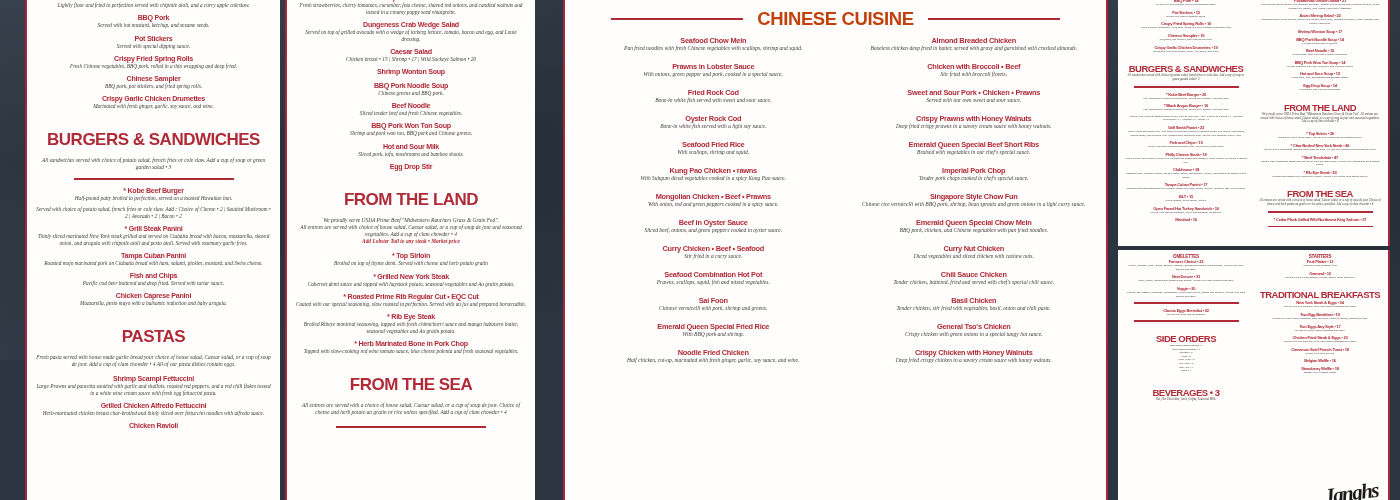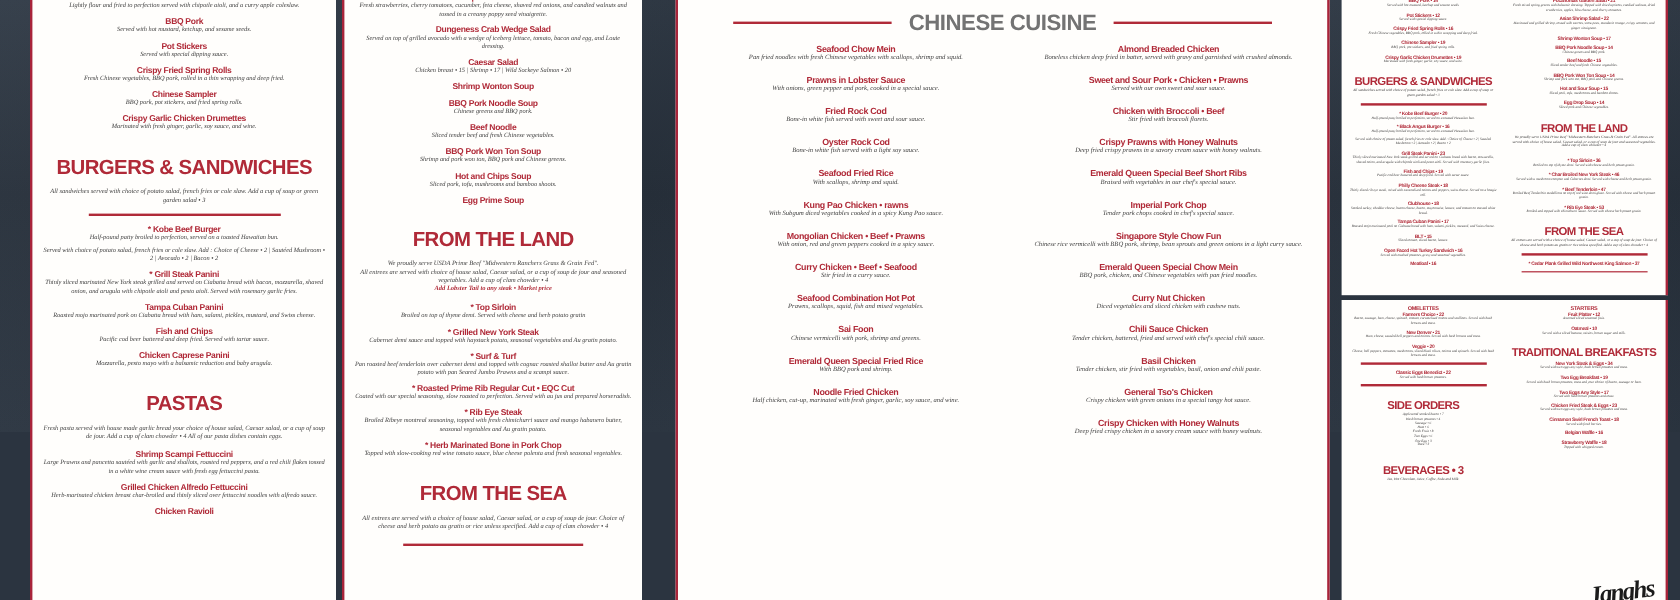--- a/index.html
+++ b/index.html
@@ -88,21 +88,21 @@
   .thumb .rule { height: 1.6px; margin: 4px auto; }
 
   
   #chi-banner {
     display: flex; align-items: center; justify-content: center;
     gap: 14px; padding-top: 14px;
   }
   #chi-banner .bar { height: 2.6px; background: #b02a38; width: 132px; }
   #chi-banner .ttl {
     font-family: "Liberation Sans", sans-serif;
-    font-weight: bold; color: #737373;
+    font-weight: bold; color: #c2410c;
     font-size: 18.5px; letter-spacing: -0.4px; white-space: nowrap;
   }
   .chi-cols { display: flex; padding: 6px 10px 0 26px; gap: 16px; }
   .chi-cols > div { flex: 1; }
 
   .two-col { display: flex; gap: 10px; padding: 4px 6px 0 6px; }
   .two-col > div { flex: 1; }
 
   .logo {
     position: absolute; right: 10px; bottom: 2px;
@@ -223,48 +223,44 @@
           </div>
           <div class="item">
             <div class="dish">Beef Noodle</div>
             <div class="desc">Sliced tender beef and fresh Chinese vegetables.</div>
           </div>
           <div class="item">
             <div class="dish">BBQ Pork Won Ton Soup</div>
             <div class="desc">Shrimp and pork won ton, BBQ pork and Chinese greens.</div>
           </div>
           <div class="item">
-            <div class="dish">Hot and Chips Soup</div>
+            <div class="dish">Hot and Sour Milk</div>
             <div class="desc">Sliced pork, tofu, mushrooms and bamboo shoots.</div>
           </div>
           <div class="item">
-            <div class="dish">Egg Prime Soup</div>
+            <div class="dish">Egg Drop Stir</div>
           </div>
         </div>
       <div class="spacer-lg"></div>
       <div class="sect-title">FROM THE LAND</div>
       <div class="spacer-sm"></div>
       <div class="note">We proudly serve USDA Prime Beef "Midwestern Ranchers Grass &amp; Grain Fed".</div>
       <div class="note">All entrees are served with choice of house salad, Caesar salad, or a cup of soup de jour and seasoned vegetables. Add a cup of clam chowder • 4</div>
       <div class="note red">Add Lobster Tail to any steak • Market price</div>
       <div class="spacer-sm"></div>
       <div id="mid-land">
           <div class="item">
             <div class="dish">* Top Sirloin</div>
             <div class="desc">Broiled on top of thyme demi. Served with cheese and herb potato gratin</div>
           </div>
           <div class="item">
             <div class="dish">* Grilled New York Steak</div>
             <div class="desc">Cabernet demi sauce and topped with haystack potato, seasonal vegetables and Au gratin potato.</div>
           </div>
           <div class="item">
-            <div class="dish">* Surf &amp; Turf</div>
-            <div class="desc">Pan roasted beef tenderloin over cabernet demi and topped with cognac roasted shallot butter and Au gratin potato with pan Seared Jumbo Prawns and a scampi sauce.</div>
-          </div>
-          <div class="item">
             <div class="dish">* Roasted Prime Rib    Regular Cut  •  EQC Cut</div>
             <div class="desc">Coated with our special seasoning, slow roasted to perfection. Served with au jus and prepared horseradish.</div>
           </div>
           <div class="item">
             <div class="dish">* Rib Eye Steak</div>
             <div class="desc">Broiled Ribeye montreal seasoning, topped with fresh chimichurri sauce and mango habanero butter, seasonal vegetables and Au gratin potato.</div>
           </div>
           <div class="item">
             <div class="dish">* Herb Marinated Bone in Pork Chop</div>
             <div class="desc">Topped with slow-cooking red wine tomato sauce, blue cheese polenta and fresh seasonal vegetables.</div>
@@ -309,20 +305,24 @@
             </div>
             <div class="item">
               <div class="dish">Kung Pao Chicken  •  rawns</div>
               <div class="desc">With Subgum diced vegetables cooked in a spicy Kung Pao sauce.</div>
             </div>
             <div class="item">
               <div class="dish">Mongolian Chicken  •  Beef  •  Prawns</div>
               <div class="desc">With onion, red and green peppers cooked in a spicy sauce.</div>
             </div>
             <div class="item">
+              <div class="dish">Beef in Oyster Sauce</div>
+              <div class="desc">Sliced beef, onions, and green peppers cooked in oyster sauce.</div>
+            </div>
+            <div class="item">
               <div class="dish">Curry Chicken  •  Beef  •  Seafood</div>
               <div class="desc">Stir fried in a curry sauce.</div>
             </div>
             <div class="item">
               <div class="dish">Seafood Combination Hot Pot</div>
               <div class="desc">Prawns, scallops, squid, fish and mixed vegetables.</div>
             </div>
             <div class="item">
               <div class="dish">Sai Foon</div>
               <div class="desc">Chinese vermicelli with pork, shrimp and greens.</div>
@@ -335,26 +335,26 @@
               <div class="dish">Noodle Fried Chicken</div>
               <div class="desc">Half chicken, cut-up, marinated with fresh ginger, garlic, soy sauce, and wine.</div>
             </div>
           </div>
         <div class="col-chi" id="chi-right">
             <div class="item">
               <div class="dish">Almond Breaded Chicken</div>
               <div class="desc">Boneless chicken deep fried in batter, served with gravy and garnished with crushed almonds.</div>
             </div>
             <div class="item">
+              <div class="dish">Chicken with Broccoli  •  Beef</div>
+              <div class="desc">Stir fried with broccoli florets.</div>
+            </div>
+            <div class="item">
               <div class="dish">Sweet and Sour Pork  •  Chicken  •  Prawns</div>
               <div class="desc">Served with our own sweet and sour sauce.</div>
-            </div>
-            <div class="item">
-              <div class="dish">Chicken with Broccoli  •  Beef</div>
-              <div class="desc">Stir fried with broccoli florets.</div>
             </div>
             <div class="item">
               <div class="dish">Crispy Prawns with Honey Walnuts</div>
               <div class="desc">Deep fried crispy prawns in a savory cream sauce with honey walnuts.</div>
             </div>
             <div class="item">
               <div class="dish">Emerald Queen Special Beef Short Ribs</div>
               <div class="desc">Braised with vegetables in our chef's special sauce.</div>
             </div>
             <div class="item">

